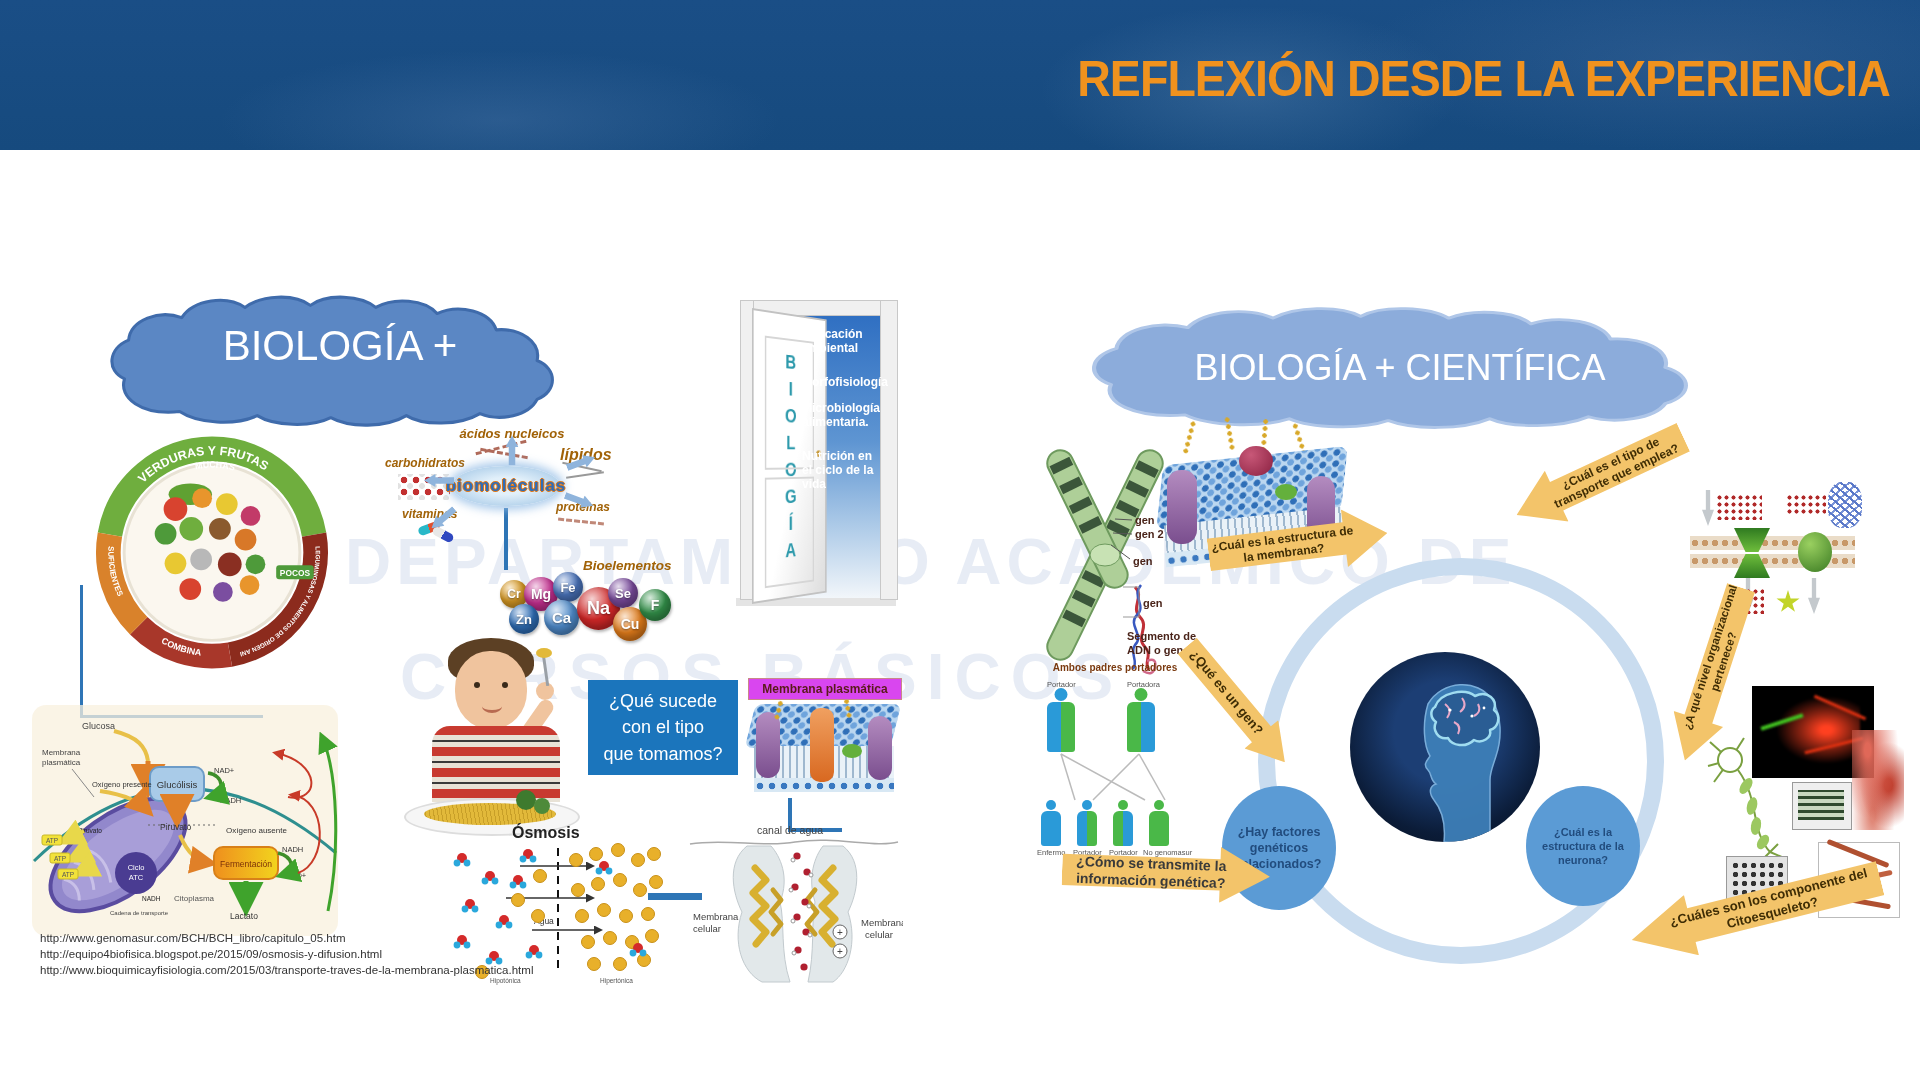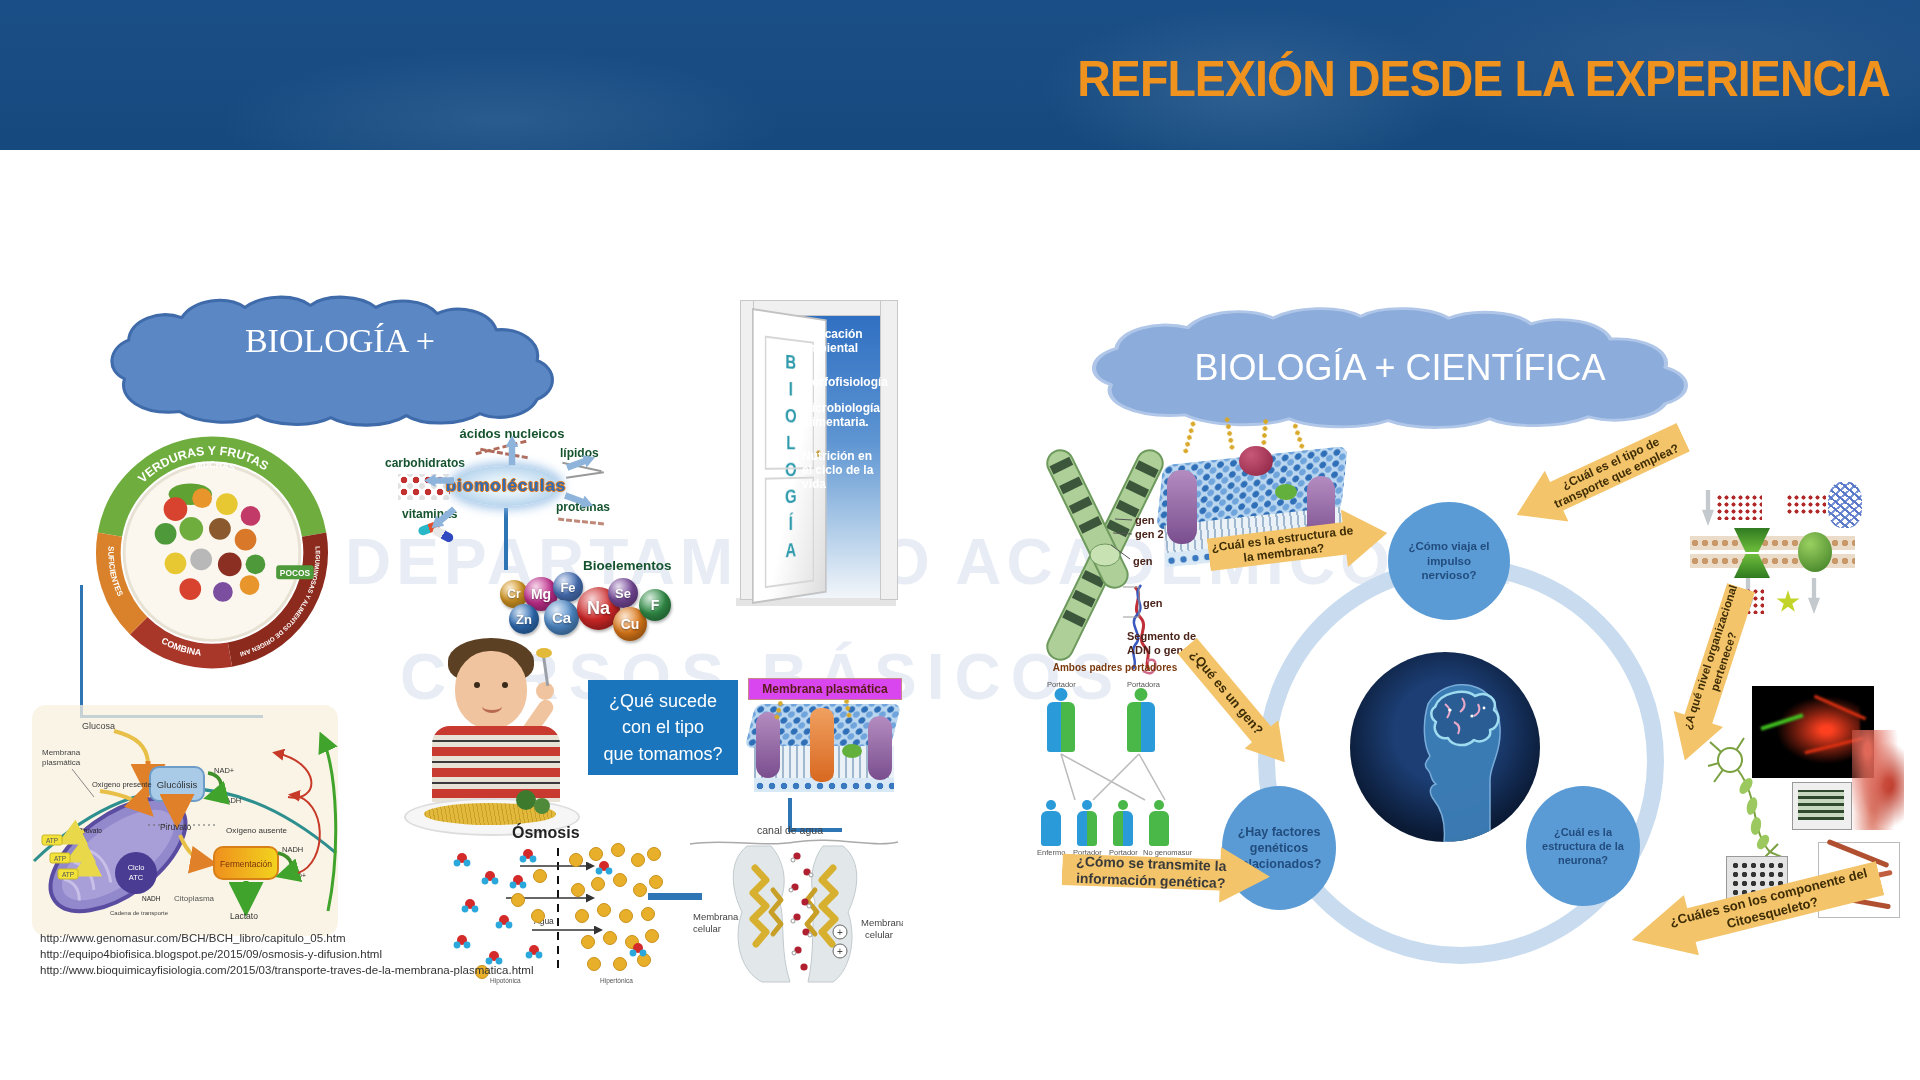--- a/index.html
+++ b/index.html
@@ -30,21 +30,21 @@
         justify-content:center;text-align:center;font-size:18px;line-height:1.45;z-index:4;}
   
   .barrow{width:30px;height:13px;background:#8FB4DC;z-index:3;
     clip-path:polygon(0 25%,62% 25%,62% 0,100% 50%,62% 100%,62% 75%,0 75%);}
   .hub{width:108px;height:40px;border-radius:50%;z-index:3;
     background:radial-gradient(ellipse at 50% 50%,#E2F0FA 30%,#A9CBE8 85%,#8FB4DC);
     box-shadow:0 0 10px 4px rgba(150,190,230,.8);
     display:flex;align-items:center;justify-content:center;
     font-size:17px;font-weight:bold;color:#2F6DB8;letter-spacing:1px;
     text-shadow:1px 0 #E07818,-1px 0 #E07818,0 1px #E07818,0 -1px #E07818;}
-  .blabel{font-weight:bold;color:#14532d;z-index:3;}
+  .blabel{font-weight:bold;color:#a16207;z-index:3;font-style:italic;}
   .deco-squiggle{border-top:3px dashed #B06A5A;z-index:2;}
   .deco-gray{border-top:2px solid #999;z-index:2;}
   .mol{z-index:2;background:
     radial-gradient(circle,#C23030 3px,rgba(0,0,0,0) 3.6px) 0 0/12px 12px,
     radial-gradient(circle,#E2E2E2 2.6px,rgba(0,0,0,0) 3.2px) 6px 6px/12px 12px;}
   .pill{height:9px;border-radius:5px;z-index:2;}
   
   .ball{border-radius:50%;color:#fff;font-weight:bold;display:flex;align-items:center;
     justify-content:center;z-index:4;text-shadow:0 1px 2px rgba(0,0,0,.45);
     box-shadow:inset -3px -5px 8px rgba(0,0,0,.35),1px 2px 3px rgba(0,0,0,.3);
@@ -106,21 +106,21 @@
   <div class="abs header">
     <div class="abs page-title">REFLEXIÓN DESDE LA EXPERIENCIA</div>
   </div>
 
   <div class="abs wm wm1">DEPARTAMENTO ACADÉMICO DE</div>
   <div class="abs wm wm2">CURSOS BÁSICOS</div>
 
   <svg class="abs" style="left:100px;top:290px;z-index:3;" width="480" height="140" viewBox="0 0 470 135">
     <path d="M78,118 C40,122 18,104 24,86 C6,78 8,56 28,48 C30,28 58,18 80,26 C92,8 124,4 142,16 C158,4 190,2 206,14 C222,2 256,4 270,16 C288,6 318,8 330,22 C352,12 382,20 388,38 C412,36 432,50 428,68 C448,76 448,98 428,106 C420,122 392,128 372,120 C352,132 316,132 300,122 C280,134 244,134 226,124 C206,134 170,132 154,122 C132,132 96,130 78,118 Z" fill="#5B87C4" stroke="#3F6BAB" stroke-width="3" stroke-linejoin="round"></path>
   </svg>
-  <div class="abs cloud-text" style="left:150px;top:320px;width:380px;font-size:34px;font-family:Liberation Serif, serif;">
+  <div class="abs cloud-text" style="left:150px;top:320px;width:380px;font-size:42px;">
     <div>BIOLOGÍA +</div>
   </div>
 
   <svg class="abs" style="left:95px;top:435px;z-index:3;" width="235" height="235" viewBox="0 0 235 238">
     <defs>
       <path id="arcT" d="M21.4,93.4 A99 99 0 0 1 212.6,93.4"></path>
       <path id="arcT2" d="M36.2,89.6 A86 86 0 0 1 197.8,89.6"></path>
       <path id="arcR" d="M221.6,109.9 A105 105 0 0 1 144.2,220.4"></path>
       <path id="arcL" d="M13,104.4 A105 105 0 0 0 46.7,197"></path>
       <path id="arcB" d="M42.8,193.2 A105 105 0 0 0 135.2,222.4"></path>
@@ -158,21 +158,21 @@
   <div class="abs connL" style="left:80px;top:585px;width:180px;height:130px;"></div>
 
   <div class="abs blabel" style="left:447px;top:426px;width:130px;text-align:center;font-size:13px;">ácidos nucleicos</div>
   <div class="abs deco-squiggle" style="left:475px;top:446px;width:52px;transform:rotate(-14deg);"></div>
   <div class="abs deco-squiggle" style="left:480px;top:452px;width:48px;transform:rotate(10deg);"></div>
   <div class="abs blabel" style="left:385px;top:456px;width:90px;font-size:12px;">carbohidratos</div>
   <div class="abs mol" style="left:398px;top:474px;width:52px;height:26px;"></div>
   <div class="abs blabel" style="left:402px;top:507px;width:70px;font-size:12px;">vitaminas</div>
   <div class="abs pill" style="left:418px;top:524px;width:22px;background:linear-gradient(90deg,#28B8C8 50%,#E05030 50%);transform:rotate(-20deg);"></div>
   <div class="abs pill" style="left:432px;top:530px;width:22px;background:linear-gradient(90deg,#E8E8E8 50%,#3048C0 50%);transform:rotate(28deg);"></div>
-  <div class="abs blabel" style="left:560px;top:446px;font-size:12px;">lípidos</div>
+  <div class="abs blabel" style="left:560px;top:446px;font-size:16px;">lípidos</div>
   <div class="abs deco-gray" style="left:562px;top:466px;width:40px;transform:rotate(12deg);"></div>
   <div class="abs deco-gray" style="left:566px;top:474px;width:38px;transform:rotate(-8deg);"></div>
   <div class="abs blabel" style="left:556px;top:500px;font-size:12px;">proteínas</div>
   <div class="abs deco-squiggle" style="left:558px;top:520px;width:46px;transform:rotate(6deg);border-color:#C08878;"></div>
   <div class="abs hub" style="left:452px;top:466px;">biomoléculas</div>
   <div class="abs barrow" style="left:497px;top:444px;transform:rotate(-90deg);"></div>
   <div class="abs barrow" style="left:424px;top:474px;transform:rotate(180deg);"></div>
   <div class="abs barrow" style="left:428px;top:512px;transform:rotate(140deg);"></div>
   <div class="abs barrow" style="left:566px;top:456px;transform:rotate(-20deg);"></div>
   <div class="abs barrow" style="left:564px;top:494px;transform:rotate(20deg);"></div>
@@ -459,21 +459,20 @@
     <svg width="190" height="190" viewBox="0 0 190 190">
       <path d="M78,52 C92,28 128,26 142,48 C152,64 152,86 146,104 C143,114 140,120 140,128 L140,178 C140,186 134,190 126,190 L94,190 C96,170 92,158 84,148 C78,140 80,134 86,132 C80,128 82,122 78,118 C72,112 78,108 80,104 C74,94 72,72 78,52 Z" fill="#3E7FB8" opacity="0.95" stroke="#7FB3DF" stroke-width="1.5"></path>
       <path d="M85,55 C90,40 115,36 125,44 C138,38 148,48 144,58 C152,64 148,76 140,78 C142,86 132,92 124,88 C116,96 102,94 98,86 C88,88 82,78 86,70 C80,66 80,58 85,55 Z" fill="#2A5D94" stroke="#9FDCF0" stroke-width="2.5" stroke-linejoin="round"></path>
       <path d="M95,52 q8,6 2,14 M112,46 q6,8 -2,14 M128,52 q4,8 -4,12 M104,70 q8,4 4,12" stroke="#E8A8C8" stroke-width="2" fill="none"></path>
       <circle cx="100" cy="58" r="1.6" fill="#fff"></circle>
         <circle cx="122" cy="64" r="1.6" fill="#fff"></circle>
         <circle cx="134" cy="56" r="1.4" fill="#fff"></circle>
     </svg>
   </div>
 
-  <div class="abs circle-q" style="left:1388px;top:502px;width:122px;height:118px;font-size:11.5px;">¿Cómo viaja el impulso nervioso?</div>
   <div class="abs circle-q" style="left:1222px;top:786px;width:114px;height:124px;font-size:12.5px;">¿Hay factores genéticos relacionados?</div>
   <div class="abs circle-q" style="left:1526px;top:786px;width:114px;height:120px;font-size:11px;">¿Cuál es la estructura de la neurona?</div>
 
   <div class="abs yarrow r" style="left:1208px;top:515px;width:180px;height:58px;font-size:12px;transform:rotate(-7deg);">
     <div>¿Cuál es la estructura de</div>
     <div>la membrana?</div>
   </div>
   <div class="abs yarrow l" style="left:1508px;top:448px;width:184px;height:56px;font-size:12px;transform:rotate(-25deg);">
     <div>¿Cuál es el tipo de</div>
     <div>transporte que emplea?</div>

